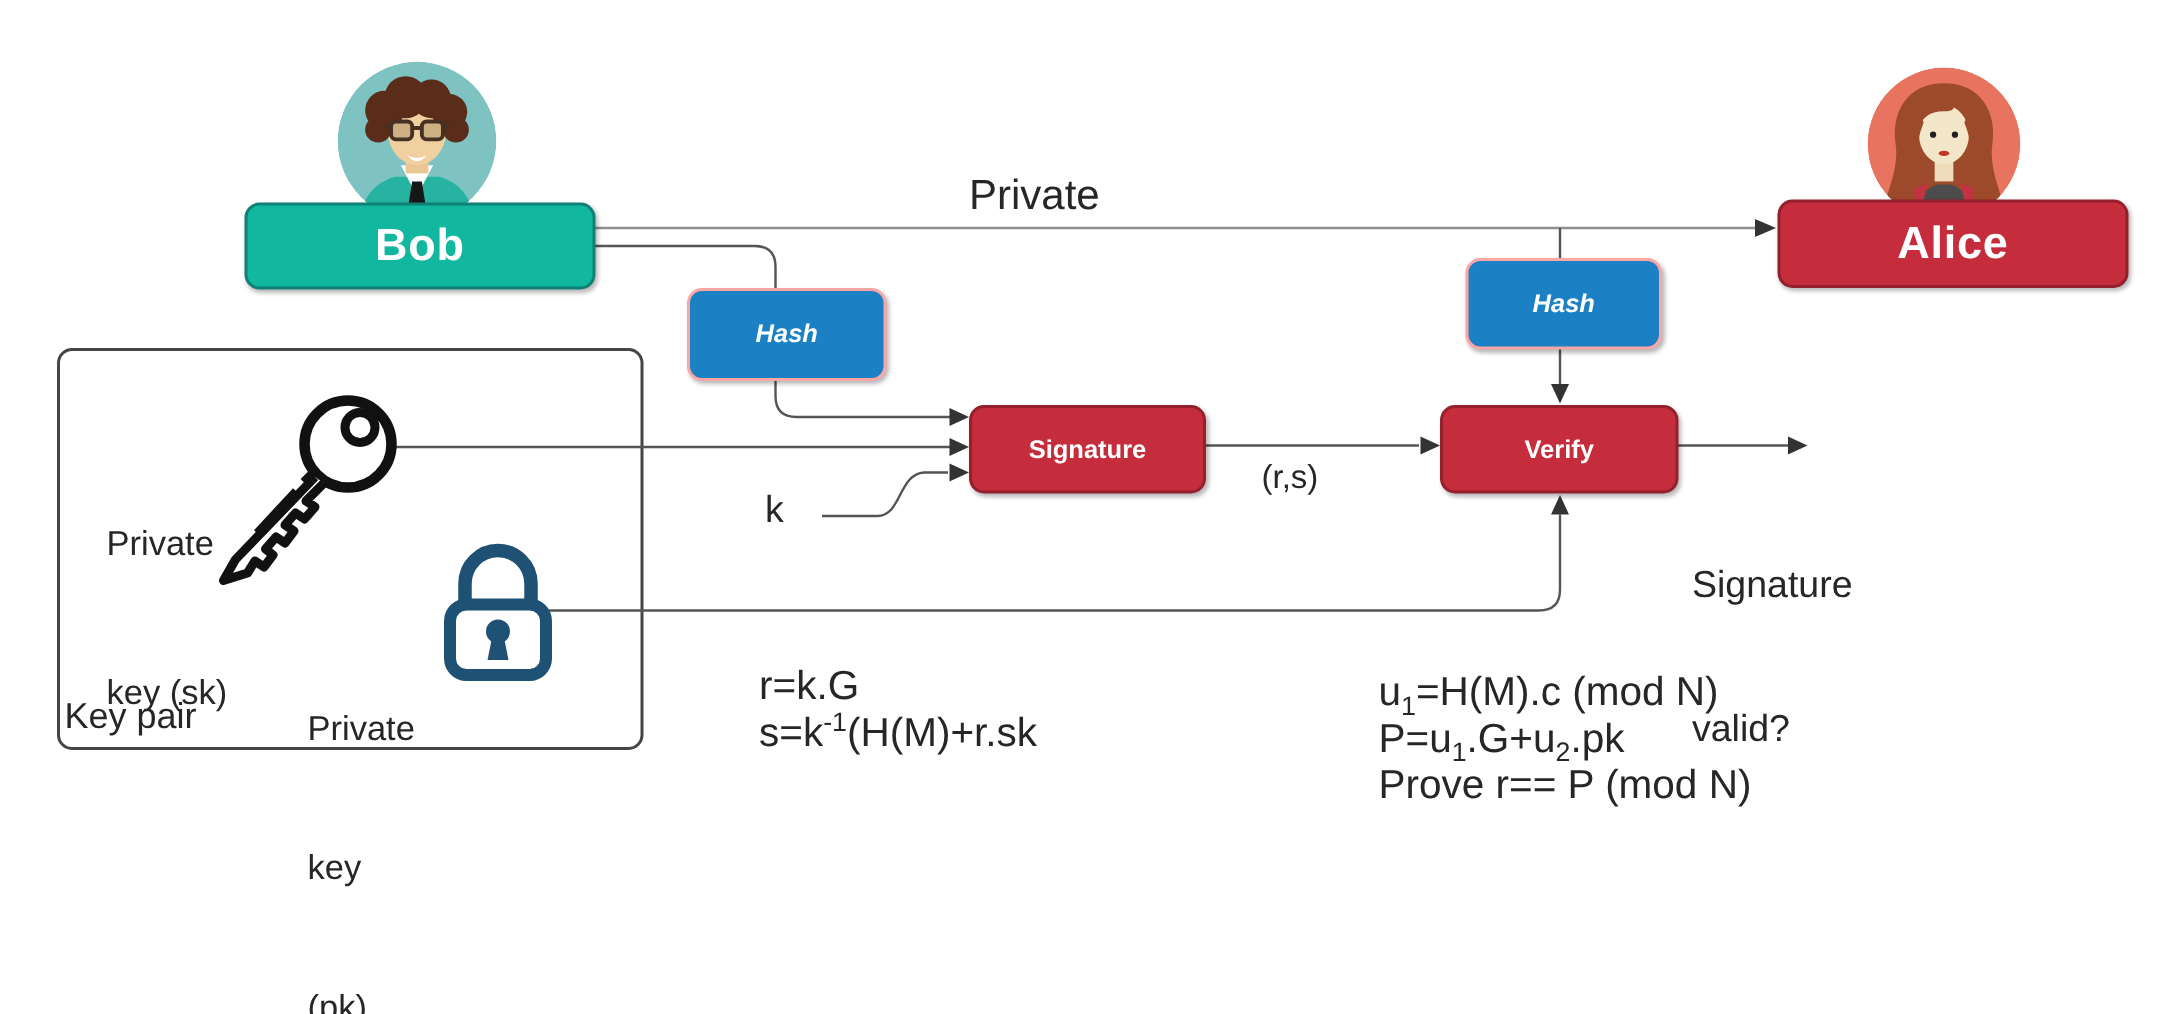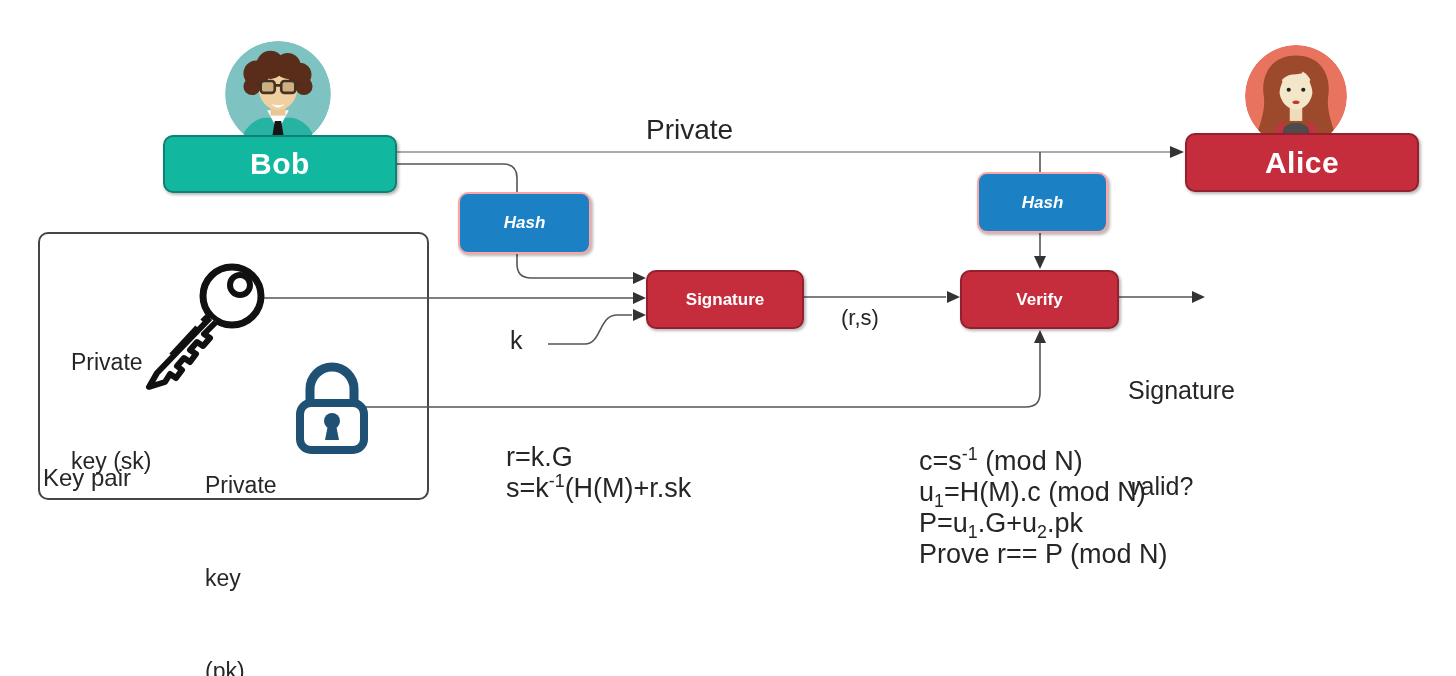--- a/index.html
+++ b/index.html
@@ -186,19 +186,18 @@
     <div>key</div>
     <div>(pk)</div>
   </div>
   <div class="label keypair-label">Key pair</div>
 
   <div class="formulas sign-formulas">
     <div>r=k.G</div>
     <div>s=k<sup>-1</sup>(H(M)+r.sk</div>
   </div>
   <div class="formulas verify-formulas">
-    <div>c=s<sup>-1</sup> (mod N)</div>
     <div>u<sub>1</sub>=H(M).c (mod N)</div>
     <div>P=u<sub>1</sub>.G+u<sub>2</sub>.pk</div>
     <div>Prove r== P (mod N)</div>
   </div>
 
 </div>
 
 </body></html>

